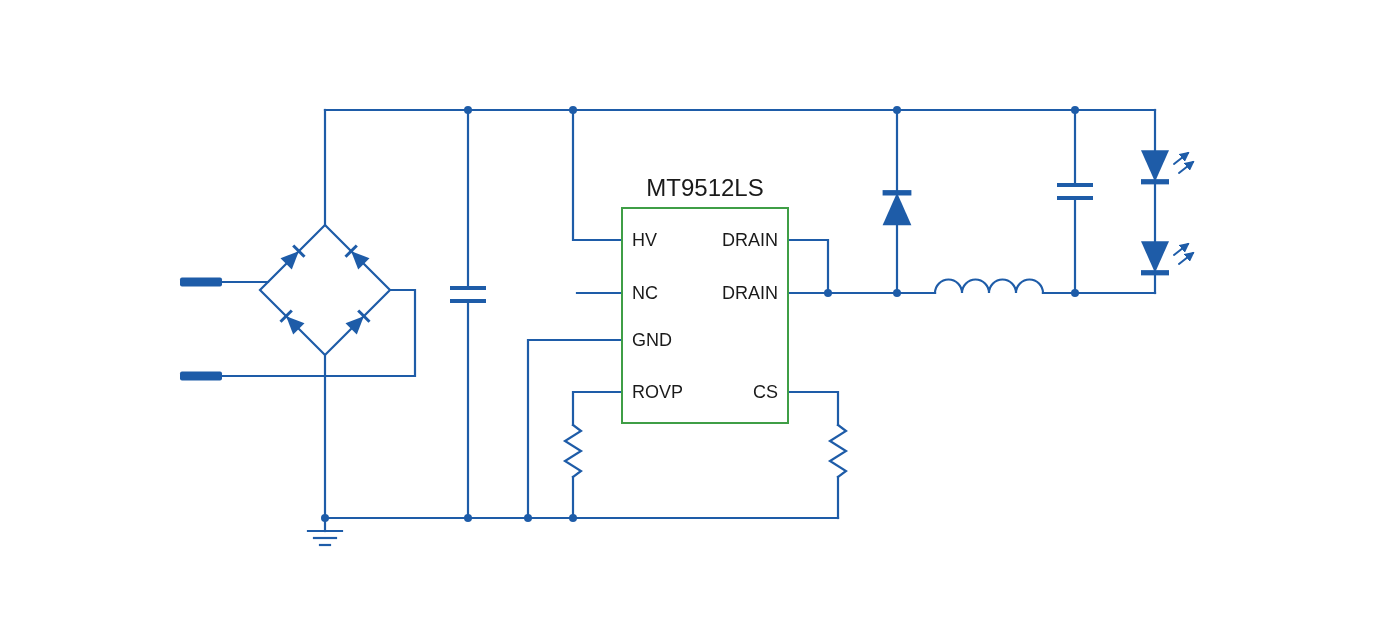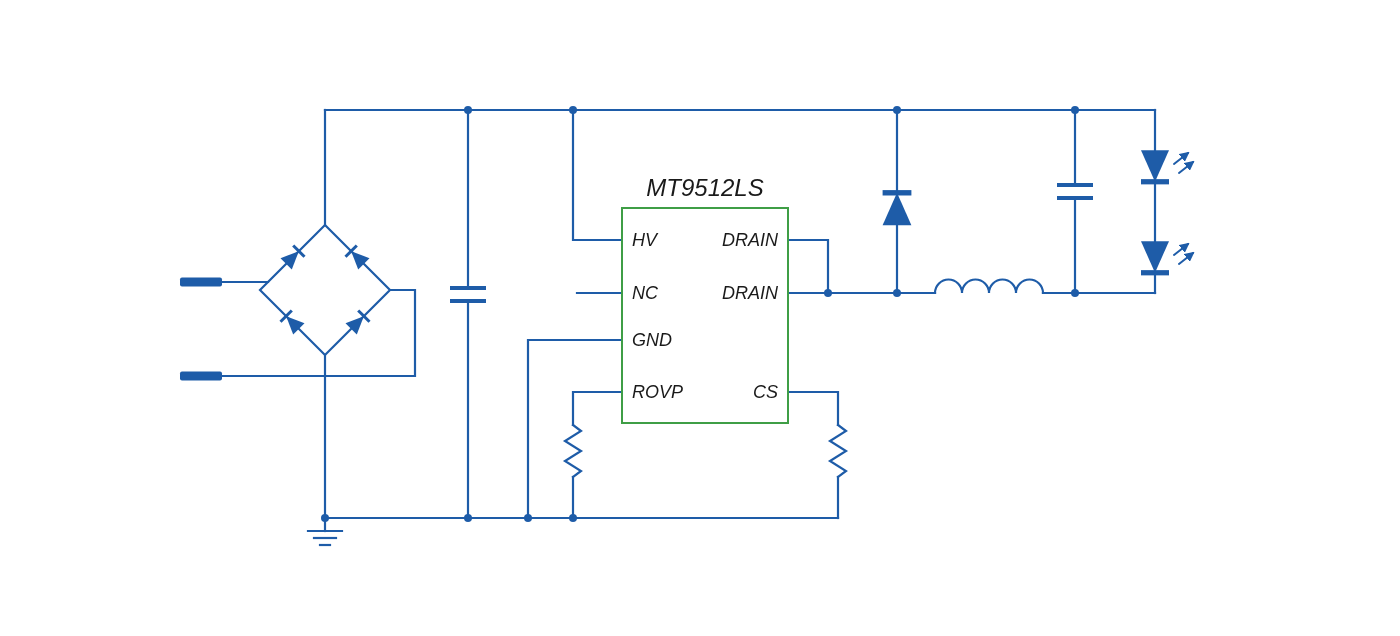--- a/index.html
+++ b/index.html
@@ -6,21 +6,20 @@
     margin: 0;
     padding: 0;
     background: var(--canvas-bg, #ffffff);
   }
   .stage {
     position: relative;
     width: 1400px;
     height: 636px;
     background: var(--canvas-bg, #ffffff);
     overflow: hidden;
-    font-style: italic;
   }
   svg { display: block; }
   .wire {
     stroke: var(--wire, #1e5ca8);
     stroke-width: 2.2;
     fill: none;
     stroke-linecap: square;
     stroke-linejoin: miter;
   }
   .bar  { stroke: var(--wire, #1e5ca8); stroke-width: 3; fill: none; stroke-linecap: butt; }

